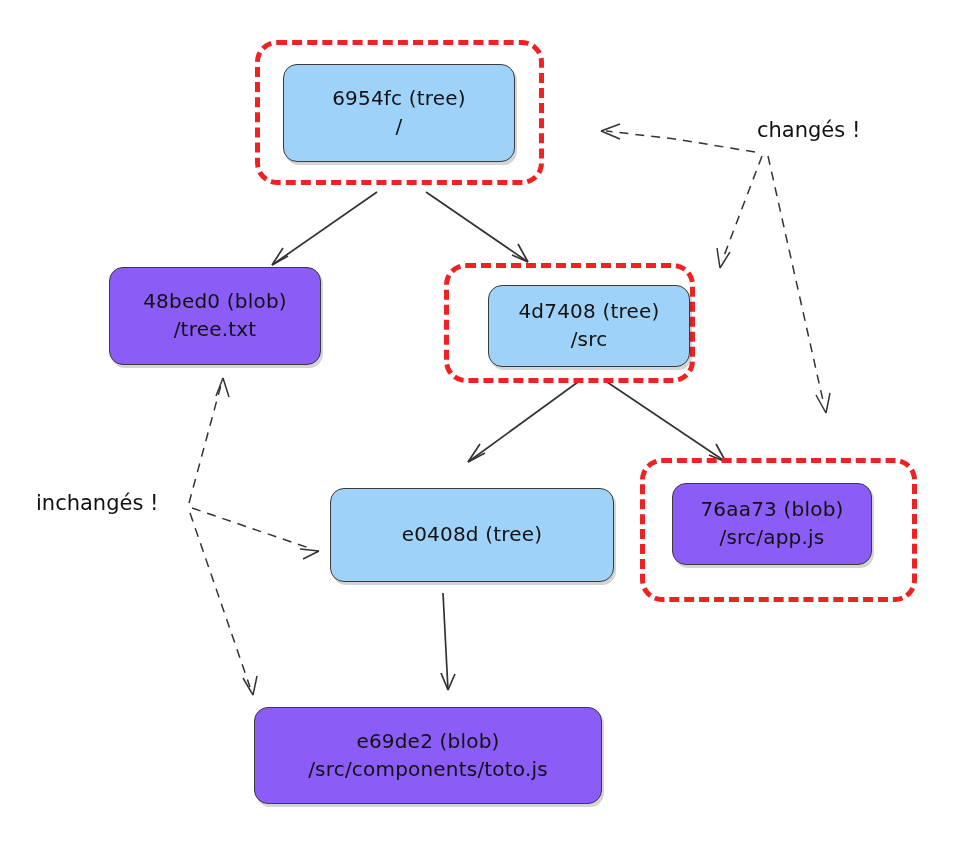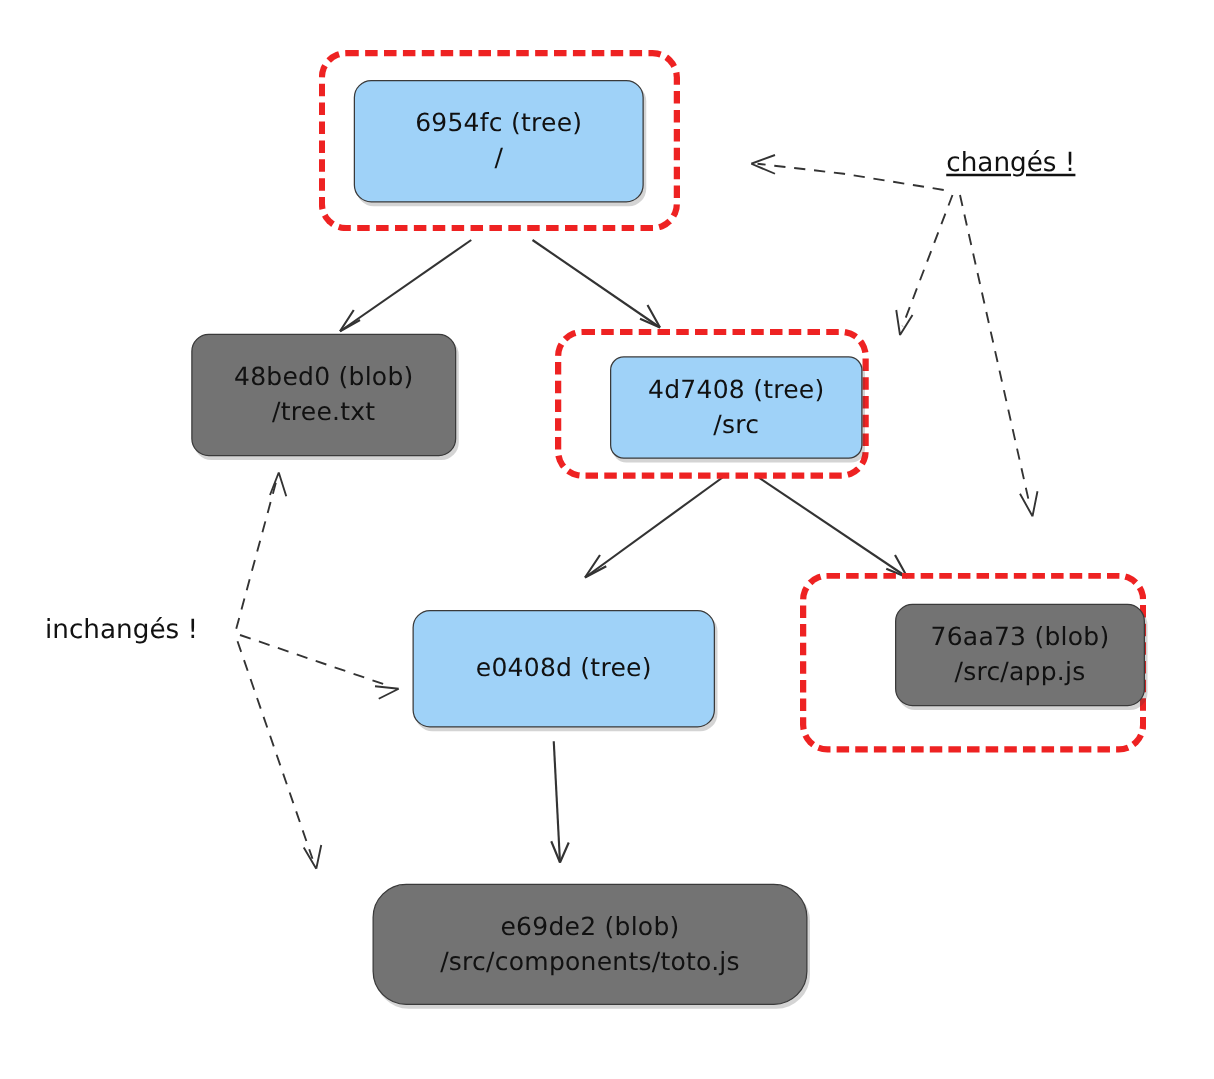--- a/index.html
+++ b/index.html
@@ -42,21 +42,21 @@
     color: #111111;
     font-family: "DejaVu Sans", sans-serif;
     font-size: 20px;
     line-height: 1.38;
     letter-spacing: 0.2px;
     box-shadow: 2px 3px 0 rgba(60,60,60,0.22);
     z-index: 3;
   }
   .node .ln { display: block; white-space: pre; text-align: right; }
   .node.tree { background: #9FD2F8; }
-  .node.blob { background: #737373; margin-left: 44px; }
+  .node.blob { background: #8b5cf6; }
 
   
   .highlight {
     position: absolute;
     box-sizing: border-box;
     border: 5px dashed #EE2222;
     border-radius: 22px;
     z-index: 2;
   }
 
@@ -140,35 +140,35 @@
   <div class="node tree" style="left:283px; top:64px; width:232px; height:98px;">
     <span class="ln">6954fc (tree)</span>
     <span class="ln">/</span>
   </div>
 
   <div class="node blob" style="left:109px; top:267px; width:212px; height:98px;">
     <span class="ln">48bed0 (blob)</span>
     <span class="ln">/tree.txt</span>
   </div>
 
-  <div class="node tree" style="left:488px; top:285px; width:202px; height:82px;border-radius:11px;">
+  <div class="node tree" style="left:488px; top:285px; width:202px; height:82px;">
     <span class="ln">4d7408 (tree)</span>
     <span class="ln">/src</span>
   </div>
 
-  <div class="node tree" style="left:330px; top:488px; width:242px; height:94px;">
+  <div class="node tree" style="left:330px; top:488px; width:284px; height:94px;">
     <span class="ln">e0408d (tree)</span>
   </div>
 
   <div class="node blob" style="left:672px; top:483px; width:200px; height:82px;">
     <span class="ln">76aa73 (blob)</span>
     <span class="ln">/src/app.js</span>
   </div>
 
-  <div class="node blob" style="left:254px; top:707px; width:348px; height:97px;border-radius:27px;">
+  <div class="node blob" style="left:254px; top:707px; width:348px; height:97px;">
     <span class="ln">e69de2 (blob)</span>
     <span class="ln">/src/components/toto.js</span>
   </div>
 
-  <div class="annot" style="left:757px; top:118px;text-decoration:underline;">changés !</div>
+  <div class="annot" style="left:757px; top:118px;">changés !</div>
   <div class="annot" style="left:36px; top:491px;">inchangés !</div>
 
 </div>
 
 </body></html>

